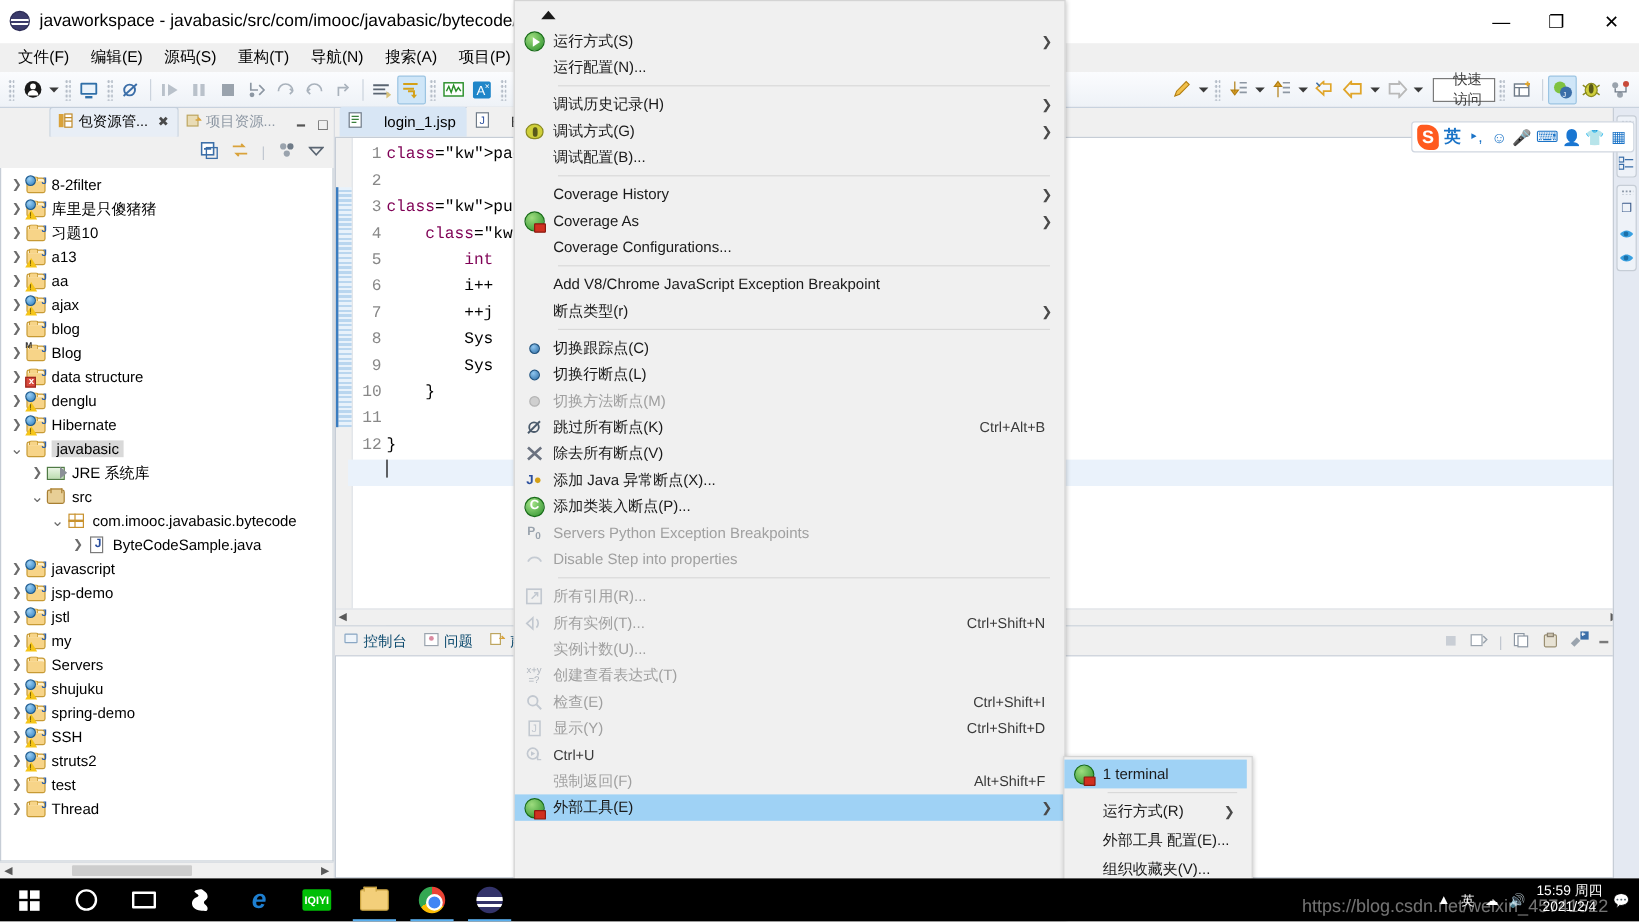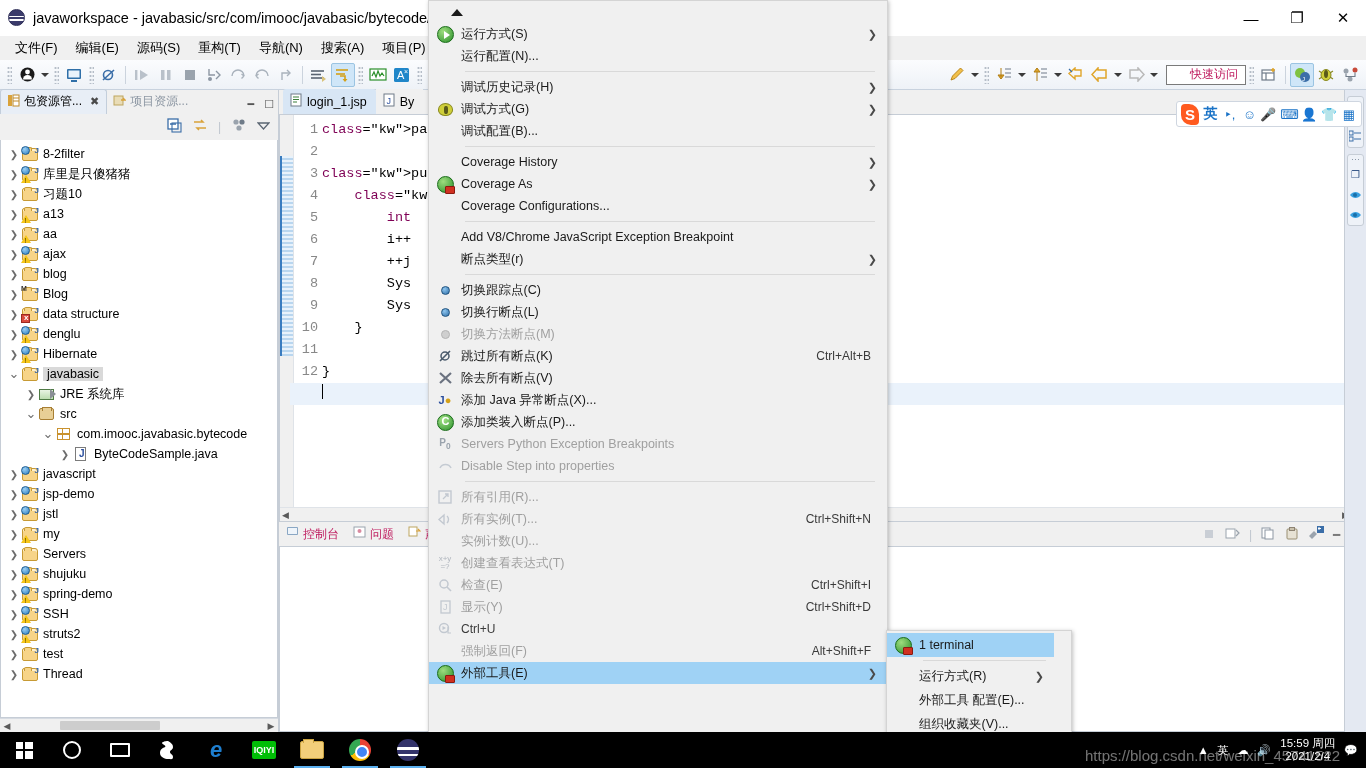--- a/index.html
+++ b/index.html
@@ -33,30 +33,30 @@
   
   .toolbar { height:30px; background:linear-gradient(180deg,#fbfcfe,#eef2f7); border-bottom:1px solid #c8d2de;
              display:flex; align-items:center; padding:0 4px; gap:0px; position:relative; }
   .tgrip { width:5px; height:18px; margin:0 3px;
            background-image:radial-gradient(circle, #aab3bf 1px, transparent 1.2px);
            background-size:3px 4px; opacity:.85; }
   .tbtn { width:24px; height:24px; display:flex; align-items:center; justify-content:center; position:relative; }
   .tbtn.sel { background:#cfe6f8; border:1px solid #9bc4e2; border-radius:2px; }
   .tsep { width:1px; height:18px; background:#cbd3dd; margin:0 4px; }
   .caret { width:0;height:0;border-left:4px solid transparent;border-right:4px solid transparent;border-top:4px solid #3a3a3a; margin:0 2px; }
-  .quickaccess { border:1px solid #7a7a7a; background:#fff; height:20px; width:80px; font-size:12px;
-                 display:flex; align-items:center; justify-content:center; color:#be185d; margin-left:6px;padding-left:16px;}
+  .quickaccess { border:1px solid #7a7a7a; background:#fff; height:20px; width:52px; font-size:12px;
+                 display:flex; align-items:center; justify-content:center; color:#404040; margin-left:6px;padding-left:16px;}
 
   
   .main { display:flex; height:calc(732px - 36px - 24px - 30px); }
   .leftpane { width:279px; background:#f0f0f0; border-right:1px solid #c6cdd6; display:flex; flex-direction:column; }
   .rightpane { flex:1; display:flex; flex-direction:column; background:#f0f0f0; position:relative; }
 
   
-  .viewtabs { height:24px; display:flex; align-items:flex-end; background:#f0f0f0; position:relative; }
+  .viewtabs { height:24px; display:flex; align-items:flex-end; background:#f0f0f0; position:relative;justify-content:center; }
   .vtab { display:flex; align-items:center; gap:4px; padding:3px 7px 4px 6px; font-size:12px; white-space:nowrap; }
   .vtab.active { background:#e8eef6; border-top:1px solid #c3cedb; border-left:1px solid #c3cedb; border-right:1px solid #c3cedb;
                  border-radius:3px 3px 0 0; color:#000; }
   .vtab.inactive { color:#8e98a4; }
   .vtab .x { font-size:11px; color:#4a4a4a; margin-left:4px; }
   .vt-actions { position:absolute; right:4px; bottom:3px; display:flex; gap:10px; color:#555; font-size:11px; }
 
   .treetoolbar { height:26px; display:flex; align-items:center; justify-content:flex-end; gap:10px;
                  padding-right:8px; background:#f0f0f0; }
 
@@ -90,38 +90,38 @@
   .ic-pkg:after{content:'';position:absolute;left:-1.5px;top:4px;width:13px;height:1.5px;background:#c9922e;}
   .ic-java { position:absolute; left:3px; top:1px; width:11px;height:14px; background:#fff; border:1px solid #7b7b7b;}
   .ic-java:after{content:'J';position:absolute;left:3px;top:0px;font-size:10px;color:#2b4f9e;font-weight:bold;}
 
   .hscroll { height:14px; background:#f0f0f0; border-top:1px solid #d6dbe2; display:flex; align-items:center; position:relative;}
   .hscroll .arrowL,.hscroll .arrowR{width:14px;text-align:center;font-size:9px;color:#5a5a5a;}
   .hscroll .thumb{position:absolute;left:60px;width:100px;height:9px;background:#cdcdcd;border-radius:1px;}
 
   
   .edtabs { height:24px; display:flex; align-items:flex-end; background:#f0f0f0; padding-left:4px; }
-  .etab { display:flex; align-items:center; gap:4px; padding:4px 9px 4px 7px; font-size:12.5px; white-space:nowrap;}
+  .etab { display:flex; align-items:center; gap:17px; padding:4px 9px 4px 7px; font-size:12.5px; white-space:nowrap;}
   .etab.active { background:#d8e6f5; border-radius:3px 3px 0 0; }
   .etab.inactive { background:#f0f0f0; }
   .editor { flex:1; background:#fff; border:1px solid #c6cdd6; display:flex; position:relative; overflow:hidden; }
   .ed-marker { width:14px; background:#f0f0f0; border-right:1px solid #dfe3e8; position:relative;}
   .ed-diff { position:absolute; left:0; top:41px; width:13px; height:200px;
      background:repeating-linear-gradient(0deg,#b9d6ef 0 2px, #e8f2fb 2px 4px); border-left:2px solid #3a7cbf;}
   .ed-lines { width:28px; background:#fff; text-align:right; padding-right:4px; color:#888; font-family:"Liberation Mono","DejaVu Sans Mono",monospace; font-size:13.5px; line-height:22px; padding-top:4px;}
   .ed-code { flex:1; font-family:"Liberation Mono","DejaVu Sans Mono",monospace; font-size:13.5px; line-height:22px; padding-top:4px; white-space:pre; color:#000; position:relative;}
   .kw { color:#7f0055; font-weight:normal; }
   .caret-bar { display:inline-block; width:1px; height:15px; background:#000; vertical-align:-2px; }
   .ed-vscroll { position:absolute; right:0; top:0; width:14px; bottom:14px; background:#f6f7f9; border-left:1px solid #dfe3e8;}
   .ed-hscroll { position:absolute; left:0; right:14px; bottom:0; height:14px; background:#f0f0f0; border-top:1px solid #dfe3e8; display:flex; align-items:center; justify-content:space-between; padding:0 2px; font-size:9px; color:#5a5a5a;}
 
   
   .console { height:210px; display:flex; flex-direction:column; background:#f0f0f0; }
   .ctabs { height:24px; display:flex; align-items:flex-end; position:relative;}
-  .ctab { display:flex; gap:4px; padding:3px 7px; font-size:12px; color:#be185d; white-space:nowrap;}
+  .ctab { display:flex; align-items:center; gap:4px; padding:3px 7px; font-size:12px; color:#0c4a6e; white-space:nowrap;}
   .cactions { position:absolute; right:6px; bottom:3px; display:flex; gap:9px; align-items:center; color:#7a7a7a;}
   .cbody { flex:1; background:#fff; border:1px solid #c6cdd6; }
 
   
   .trim { position:absolute; right:0; top:0; width:22px; bottom:0; background:#e4e9f2; border-left:1px solid #c6cdd6; }
   .trim-grp { margin:6px 2px; background:#eef2f8; border:1px solid #c6cdd6; border-radius:3px; padding:3px 0; display:flex; flex-direction:column; align-items:center; gap:5px;}
   .trim-dots{ width:10px;height:4px; background-image:radial-gradient(circle,#8c98a8 .7px,transparent .9px); background-size:3px 3px;}
   .trim-ico{ width:15px;height:15px; display:flex;align-items:center;justify-content:center; font-size:10px; color:#3a5a8a;}
 
   
@@ -156,22 +156,22 @@
   .g-bug:after{content:'';position:absolute;left:5px;top:2px;width:4px;height:8px;background:#5a5a1a;border-radius:40%;}
   .g-bp { width:9px;height:9px;border-radius:50%; background:radial-gradient(circle at 35% 30%,#8fc6ef,#2f6fa8); border:1px solid #1f5380; margin:4px;}
   .g-bp.dis { background:#cfcfcf; border-color:#b4b4b4;}
   .g-jexc { color:#2b4f9e; font-size:11px; font-weight:bold;}
   .g-class { border-radius:50%; background:radial-gradient(circle at 35% 30%, #a7e58a, #2a8f2a); border:1px solid #176b17;}
   .g-class:after{content:'C';position:absolute;left:4px;top:0px;font-size:11px;color:#fff;font-weight:bold;}
   .g-py { color:#9aa3ad; font-size:10px; font-weight:bold;}
   .g-xy { color:#b0b6be; font-size:8px; line-height:8px; text-align:center; }
 
   
-  .submenu { position:absolute; left:886px; top:630px; width:186px; background:#f0f0f0;
-             border:1px solid #d4d4d4; box-shadow:1px 1px 4px rgba(0,0,0,.25); z-index:50; padding:2px 17px 4px 0;}
+  .submenu { position:absolute; left:886px; top:630px; width:158px; background:#f0f0f0;
+             border:1px solid #d4d4d4; box-shadow:1px 1px 4px rgba(0,0,0,.25); z-index:50; padding:2px 4px 4px 0;}
   .submenu .mrow { height:24px; font-size:12.5px; }
   .submenu .msep { margin:3px 8px 3px 36px; }
 
   
   .taskbar { position:absolute; left:0; bottom:0; width:1366px; height:36px; background:#000; display:flex; align-items:center; z-index:60;}
   .tb-item { width:48px; height:36px; display:flex; align-items:center; justify-content:center; position:relative;}
   .tb-item.open:after { content:''; position:absolute; bottom:0; left:6px; right:6px; height:2px; background:#5bb0ef;}
   .tray { margin-left:auto; display:flex; align-items:center; height:36px; color:#fff; gap:9px; padding-right:8px; font-size:11px;}
   .clock { text-align:center; line-height:13px; font-size:11.5px; color:#fff; }
   .win-logo { width:17px;height:17px; display:grid; grid-template-columns:1fr 1fr; grid-template-rows:1fr 1fr; gap:2px;}

